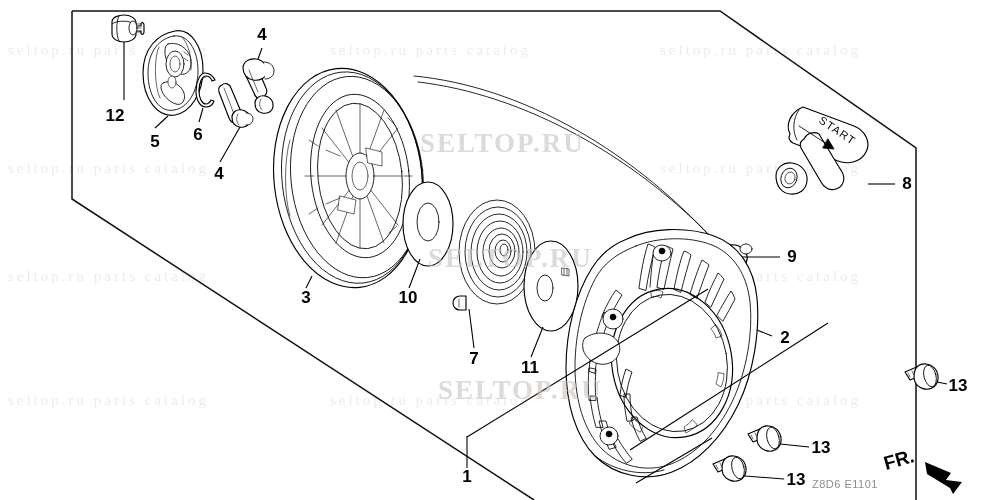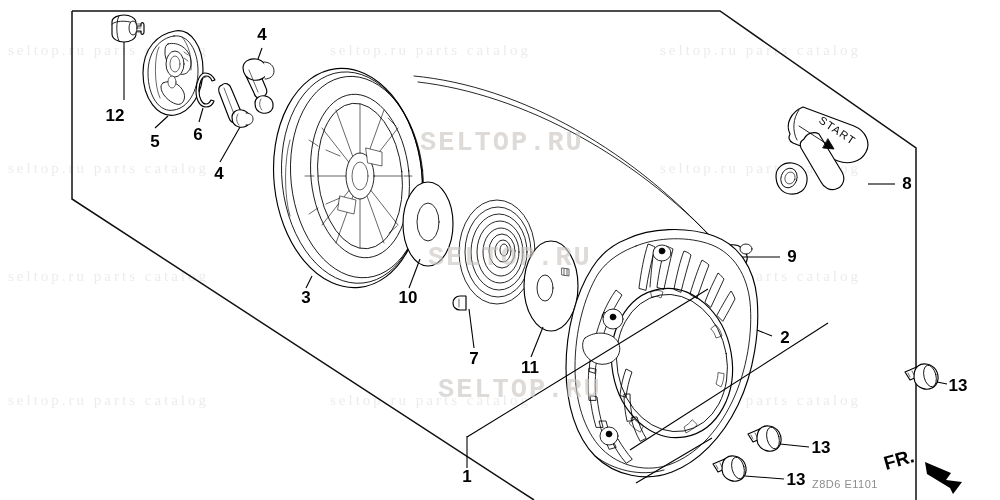--- a/index.html
+++ b/index.html
@@ -42,21 +42,21 @@
   .wm{
     position:absolute;
     font-family:"Liberation Serif", serif;
     font-weight:bold;
     color:#c9c5c1;
     opacity:0.62;
     white-space:nowrap;
     letter-spacing:2px;
     user-select:none;
   }
-  .wm-big{font-size:27px;font-family:Liberation Mono, monospace;}
+  .wm-big{font-size:27px;}
   .wm-faint{
     position:absolute;
     font-family:"Liberation Serif", serif;
     color:#ececec;
     font-size:15px;
     white-space:nowrap;
     letter-spacing:3px;
     user-select:none;
   }
 </style>

